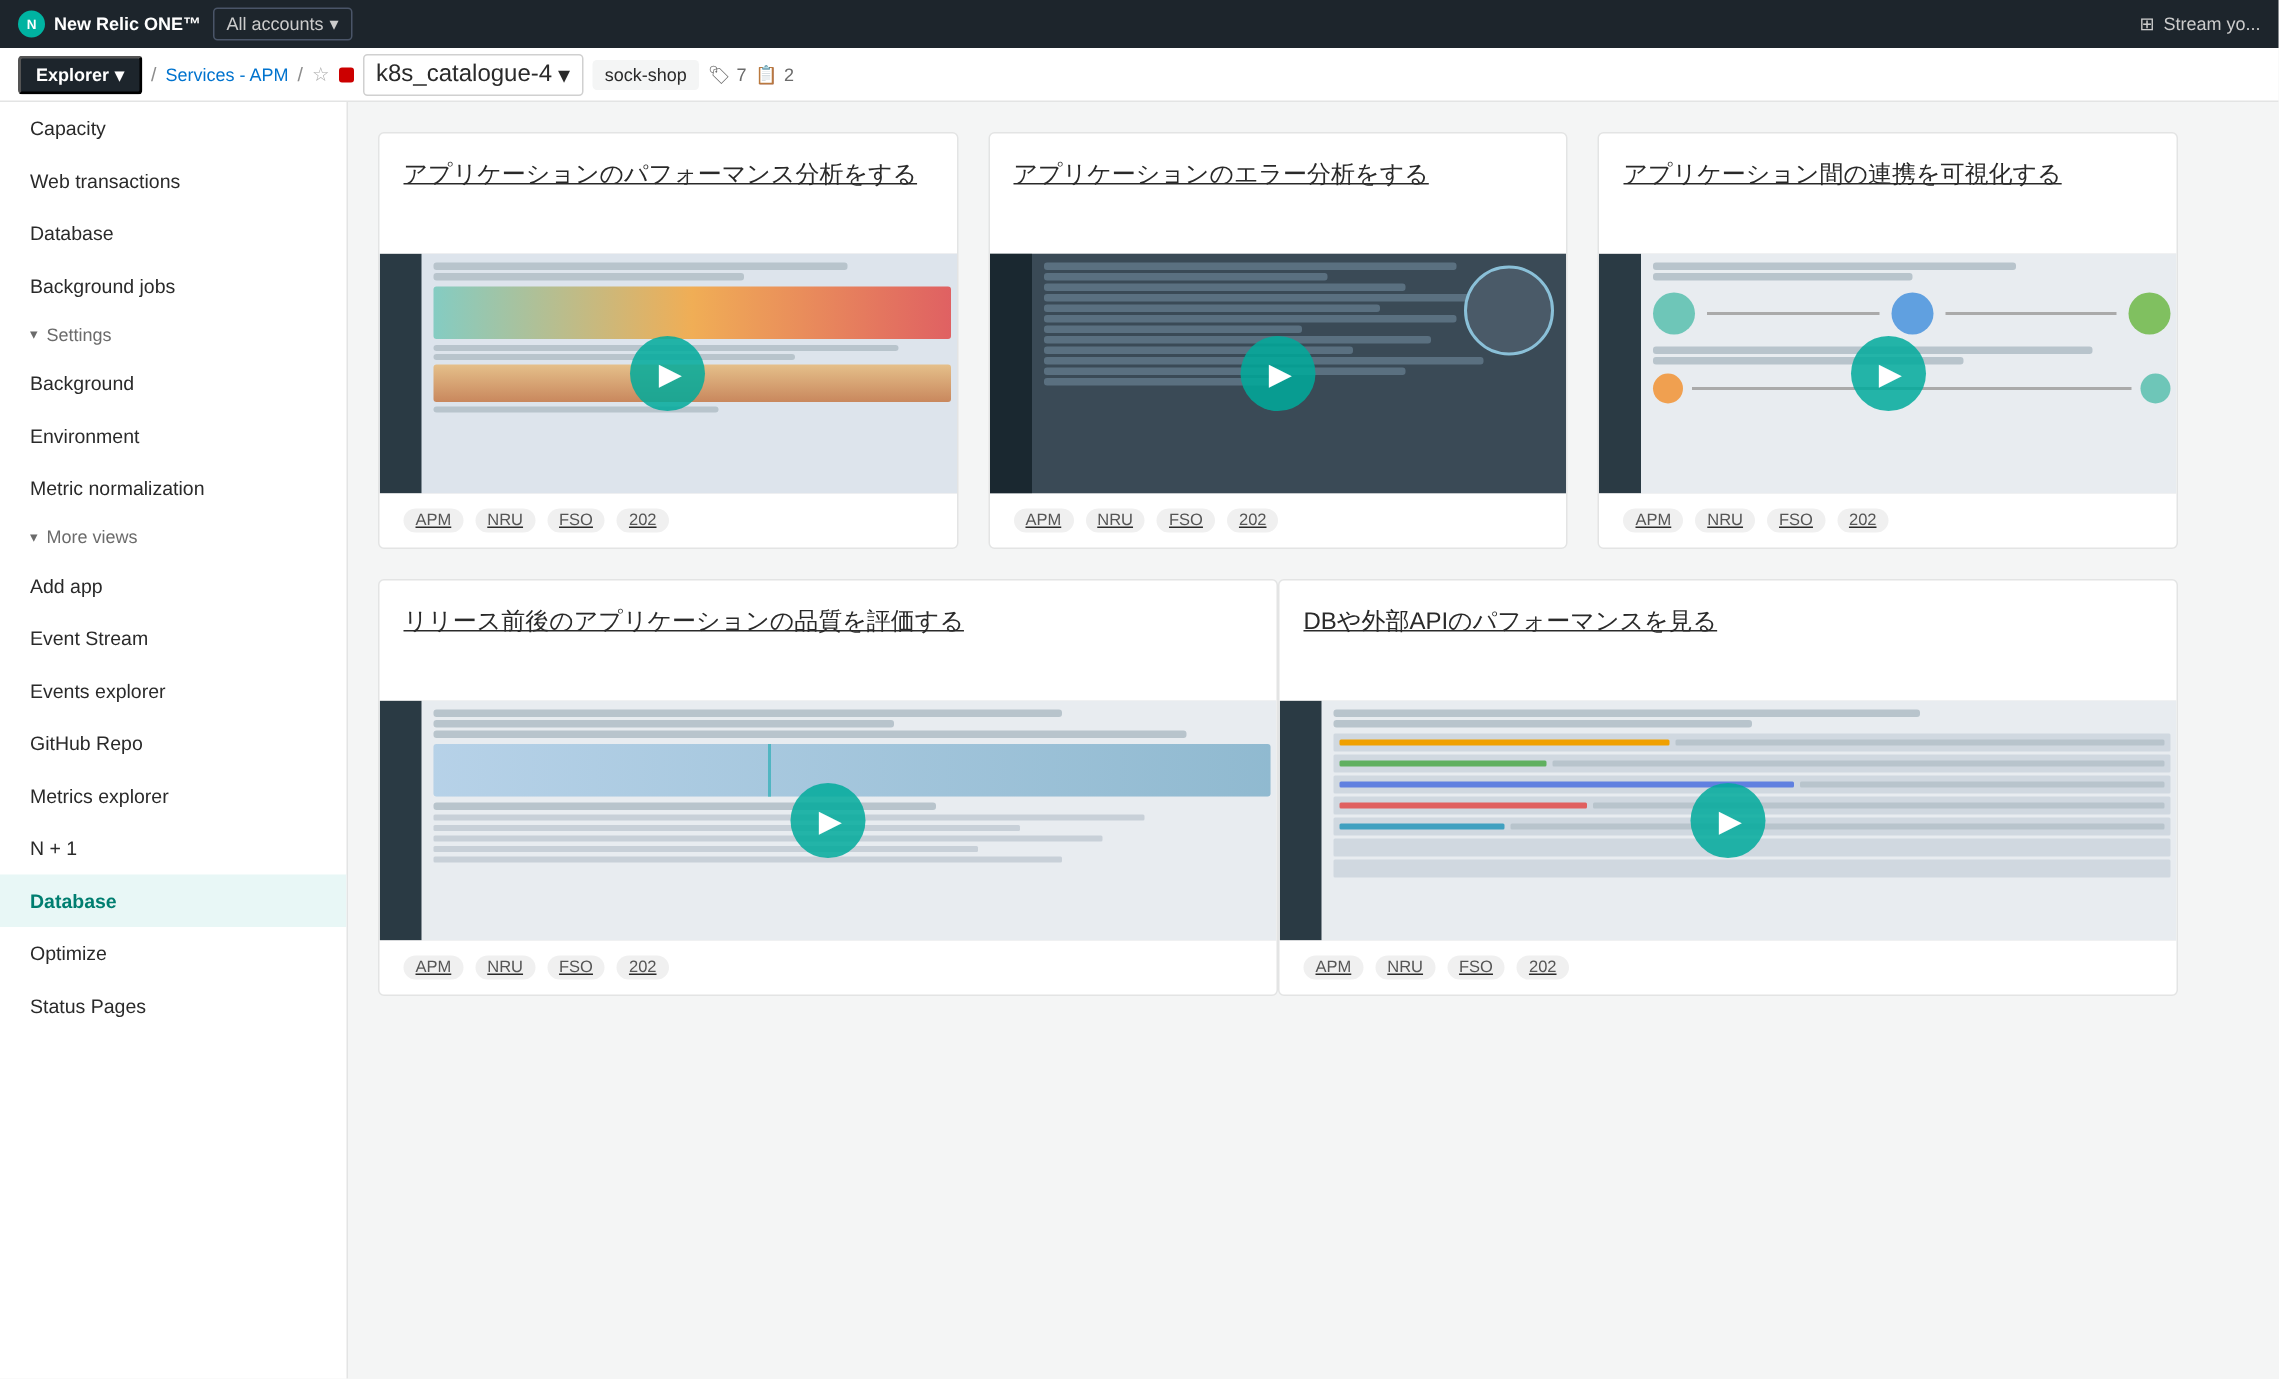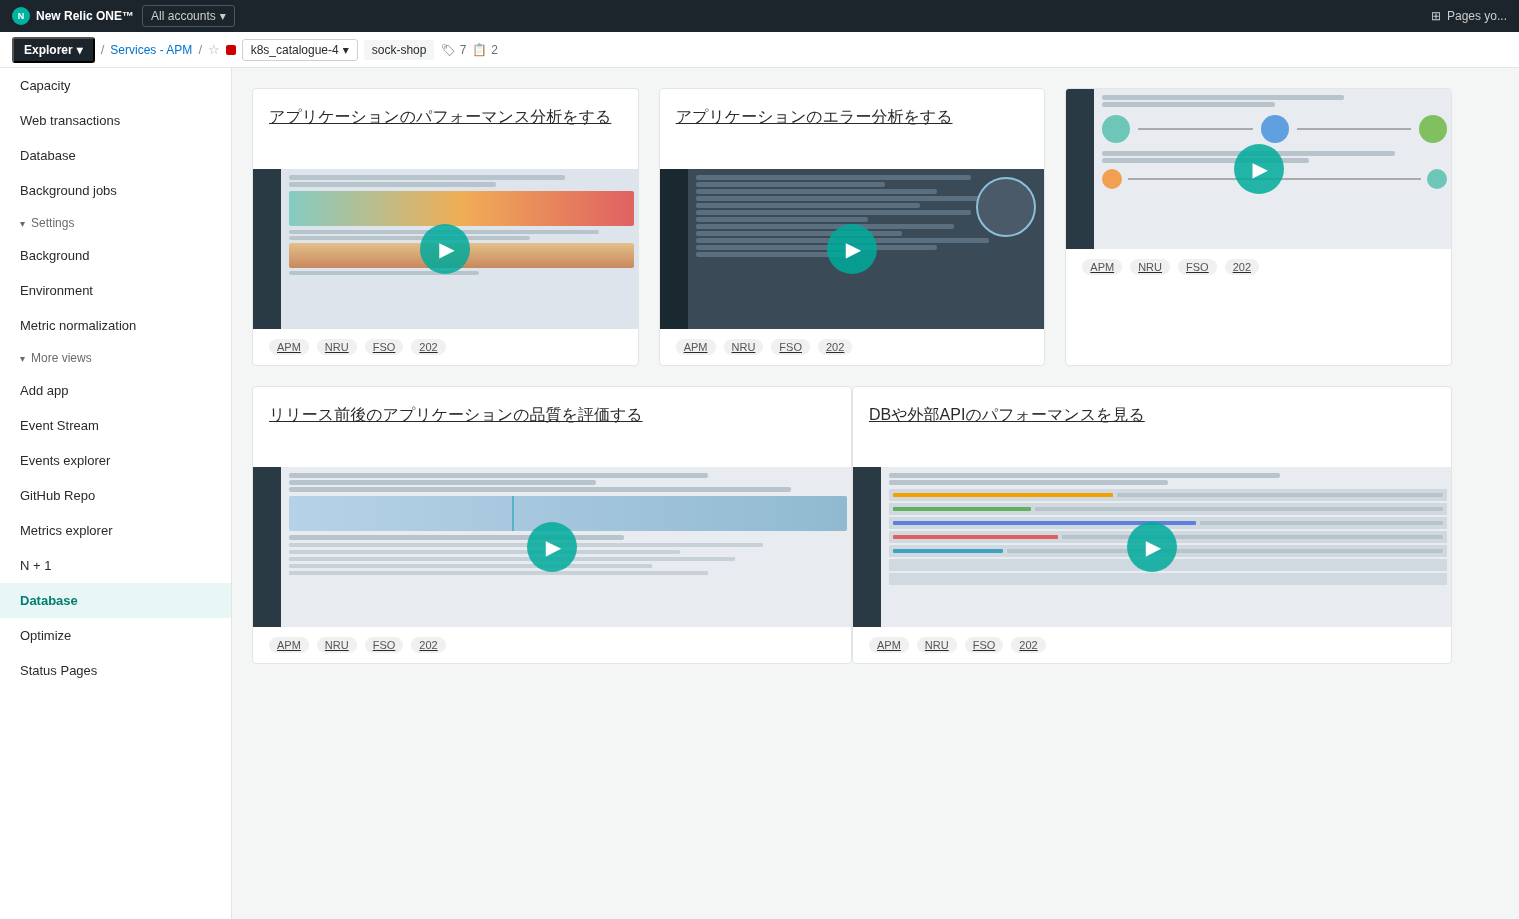--- a/index.html
+++ b/index.html
@@ -55,21 +55,21 @@
       cursor: pointer;
       display: flex; align-items: center; gap: 4px;
     }
     .breadcrumb-sep { color: #8c8c8c; }
     .breadcrumb-link { color: #0073ce; font-size: 12px; cursor: pointer; }
     .k8s-badge {
       background: transparent;
       border: 1px solid #d0d0d0;
       padding: 3px 8px;
       border-radius: 3px;
-      font-size: 12px;
+      font-size: 16px;
       color: #2a2a2a;
       cursor: pointer;
       display: flex; align-items: center; gap: 4px;
     }
     .sock-shop-badge {
       background: #f4f5f5;
       padding: 3px 8px;
       border-radius: 3px;
       font-size: 12px;
       color: #2a2a2a;
@@ -219,21 +219,21 @@
       <div class="nr-logo-icon">N</div>
       <span>New Relic ONE™</span>
     </div>
     <button class="all-accounts-btn">
       <span>All accounts</span>
       <span>▾</span>
     </button>
   </div>
   <div class="topbar-right">
     <span>⊞</span>
-    <span>Pages yo...</span>
+    <span>Stream yo...</span>
   </div>
 </div>
 
 <div class="breadcrumb-bar">
   <button class="breadcrumb-explorer">
     <span>Explorer</span>
     <span>▾</span>
   </button>
   <span class="breadcrumb-sep">/</span>
   <span class="breadcrumb-link">Services - APM</span>
@@ -378,20 +378,21 @@
         </div>
         <div class="video-card-footer">
           <span class="tag-pill">APM</span>
           <span class="tag-pill">NRU</span>
           <span class="tag-pill">FSO</span>
           <span class="tag-pill">202</span>
         </div>
       </div>
 
       <div class="video-card">
+        <div class="video-card-header">アプリケーション間の連携を可視化する</div>
         <div class="video-thumbnail">
           <div class="fake-screenshot" style="background:#e8ecf0;">
             <div style="position:absolute; left:0; top:0; bottom:0; width:28px; background:#2a3a44;"></div>
             <div style="margin-left:32px; padding:4px;">
               <div style="height:5px; background:#b8c4cc; margin:2px 0; border-radius:2px; width:70%;"></div>
               <div style="height:5px; background:#b8c4cc; margin:2px 0; border-radius:2px; width:50%;"></div>
 
               <div style="display:flex; gap:8px; margin:8px 0; align-items:center;">
                 <div style="width:28px; height:28px; background:#6ec6b8; border-radius:50%;"></div>
                 <div style="height:2px; flex:1; background:#aaa;"></div>

